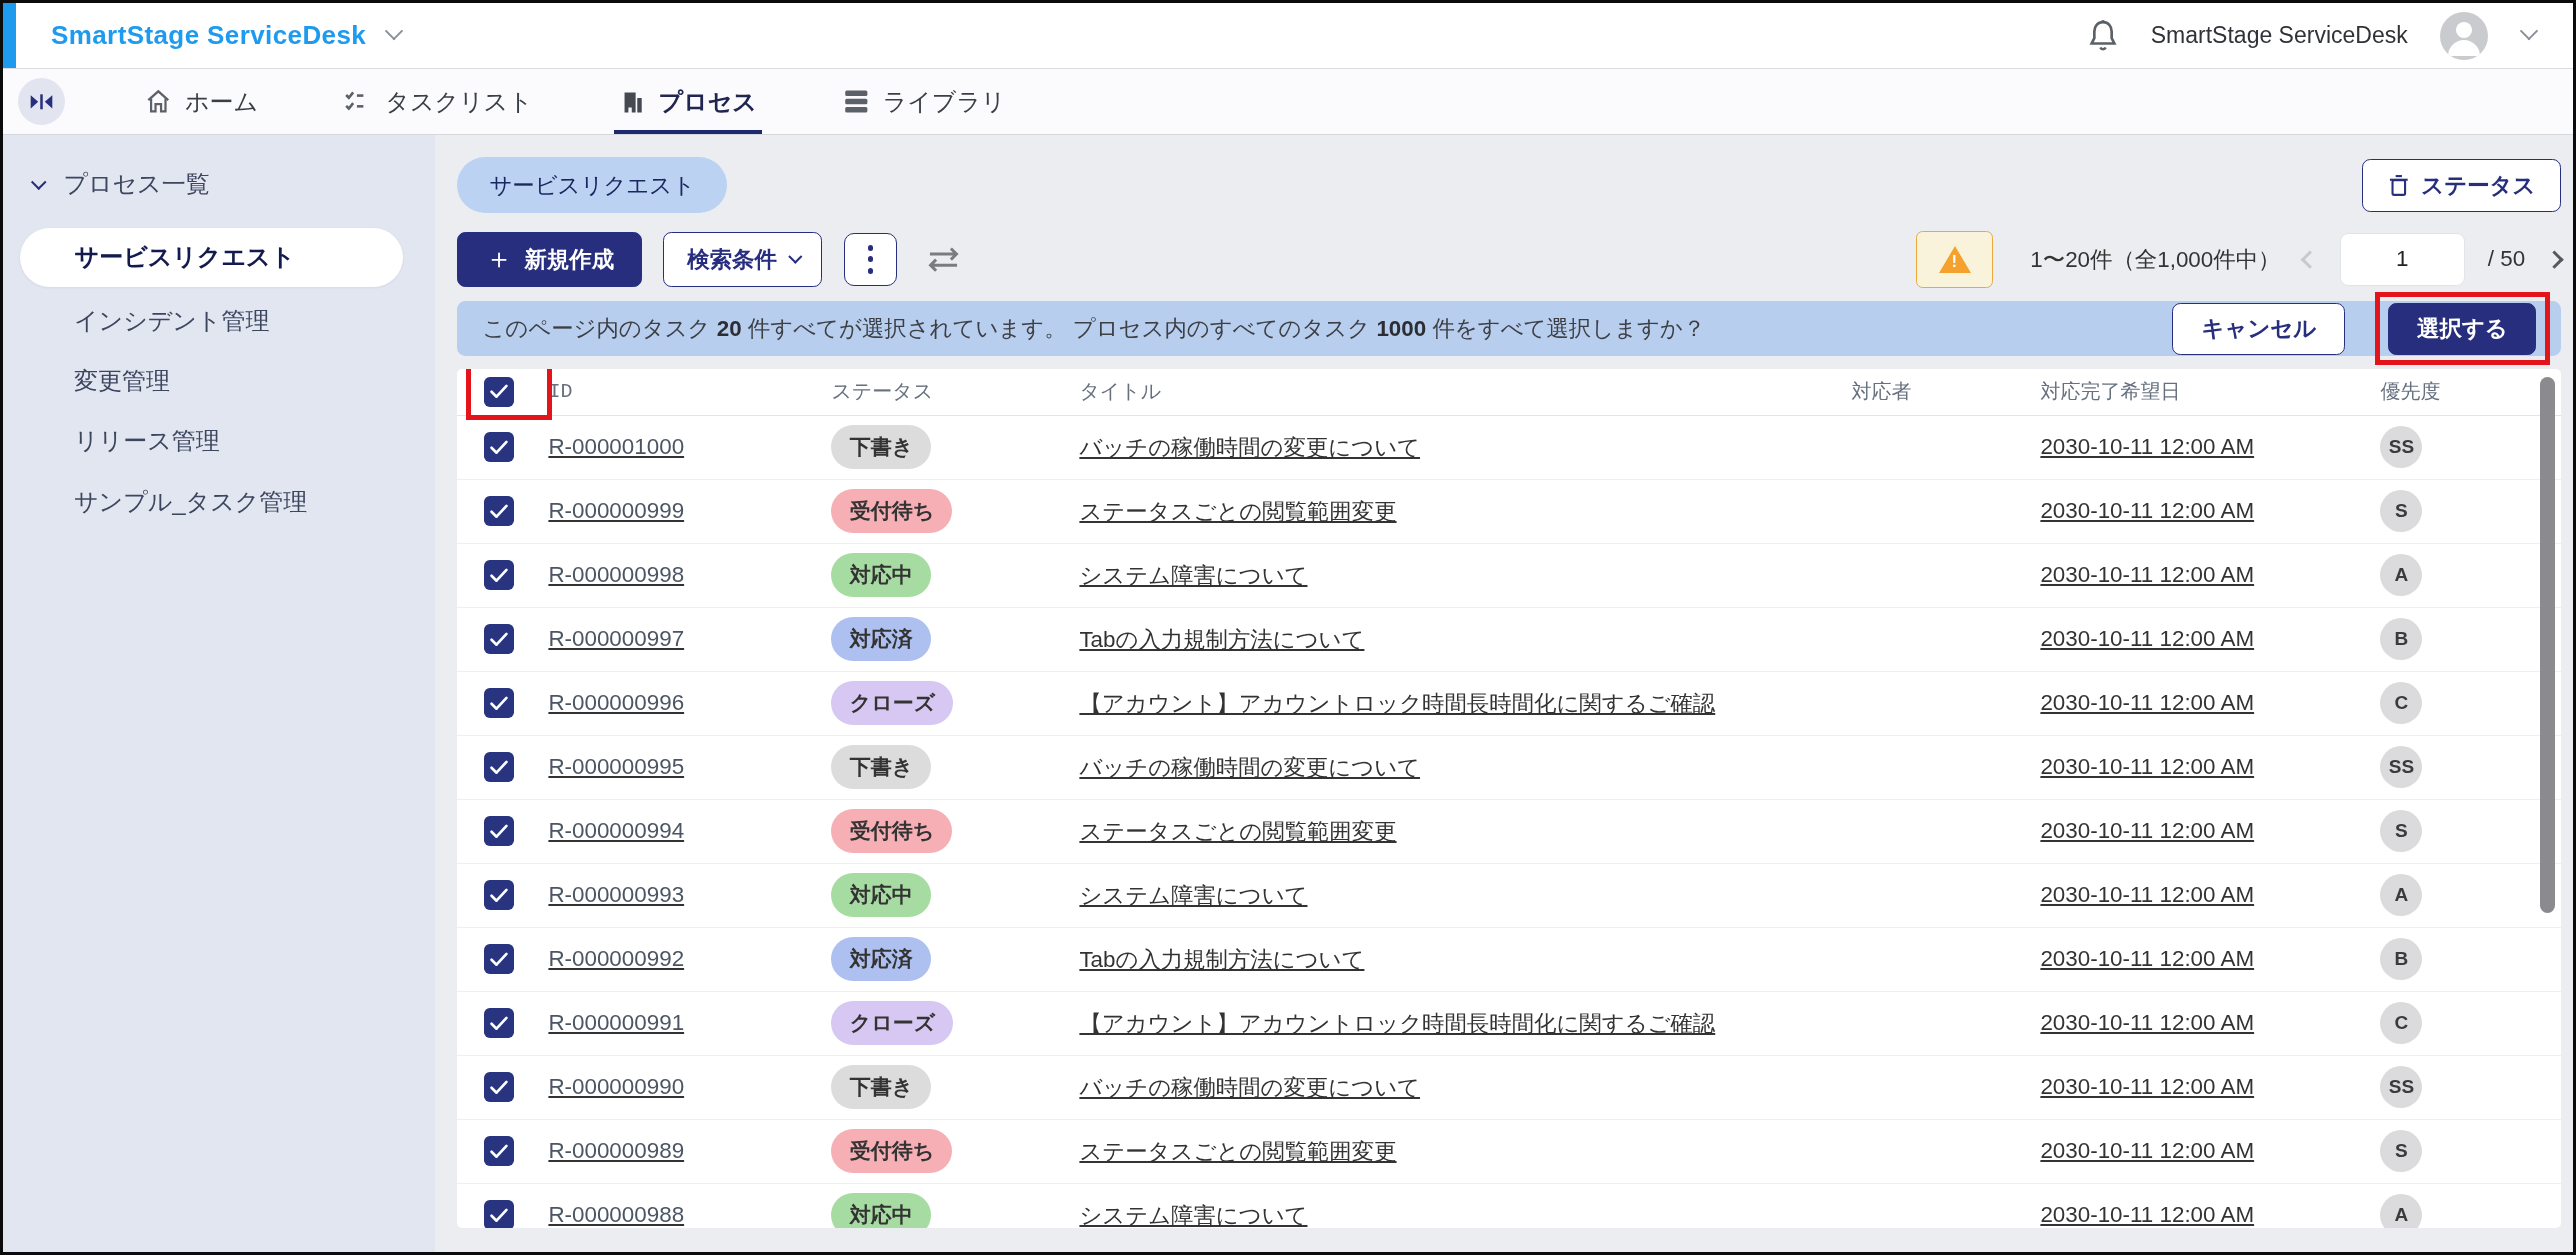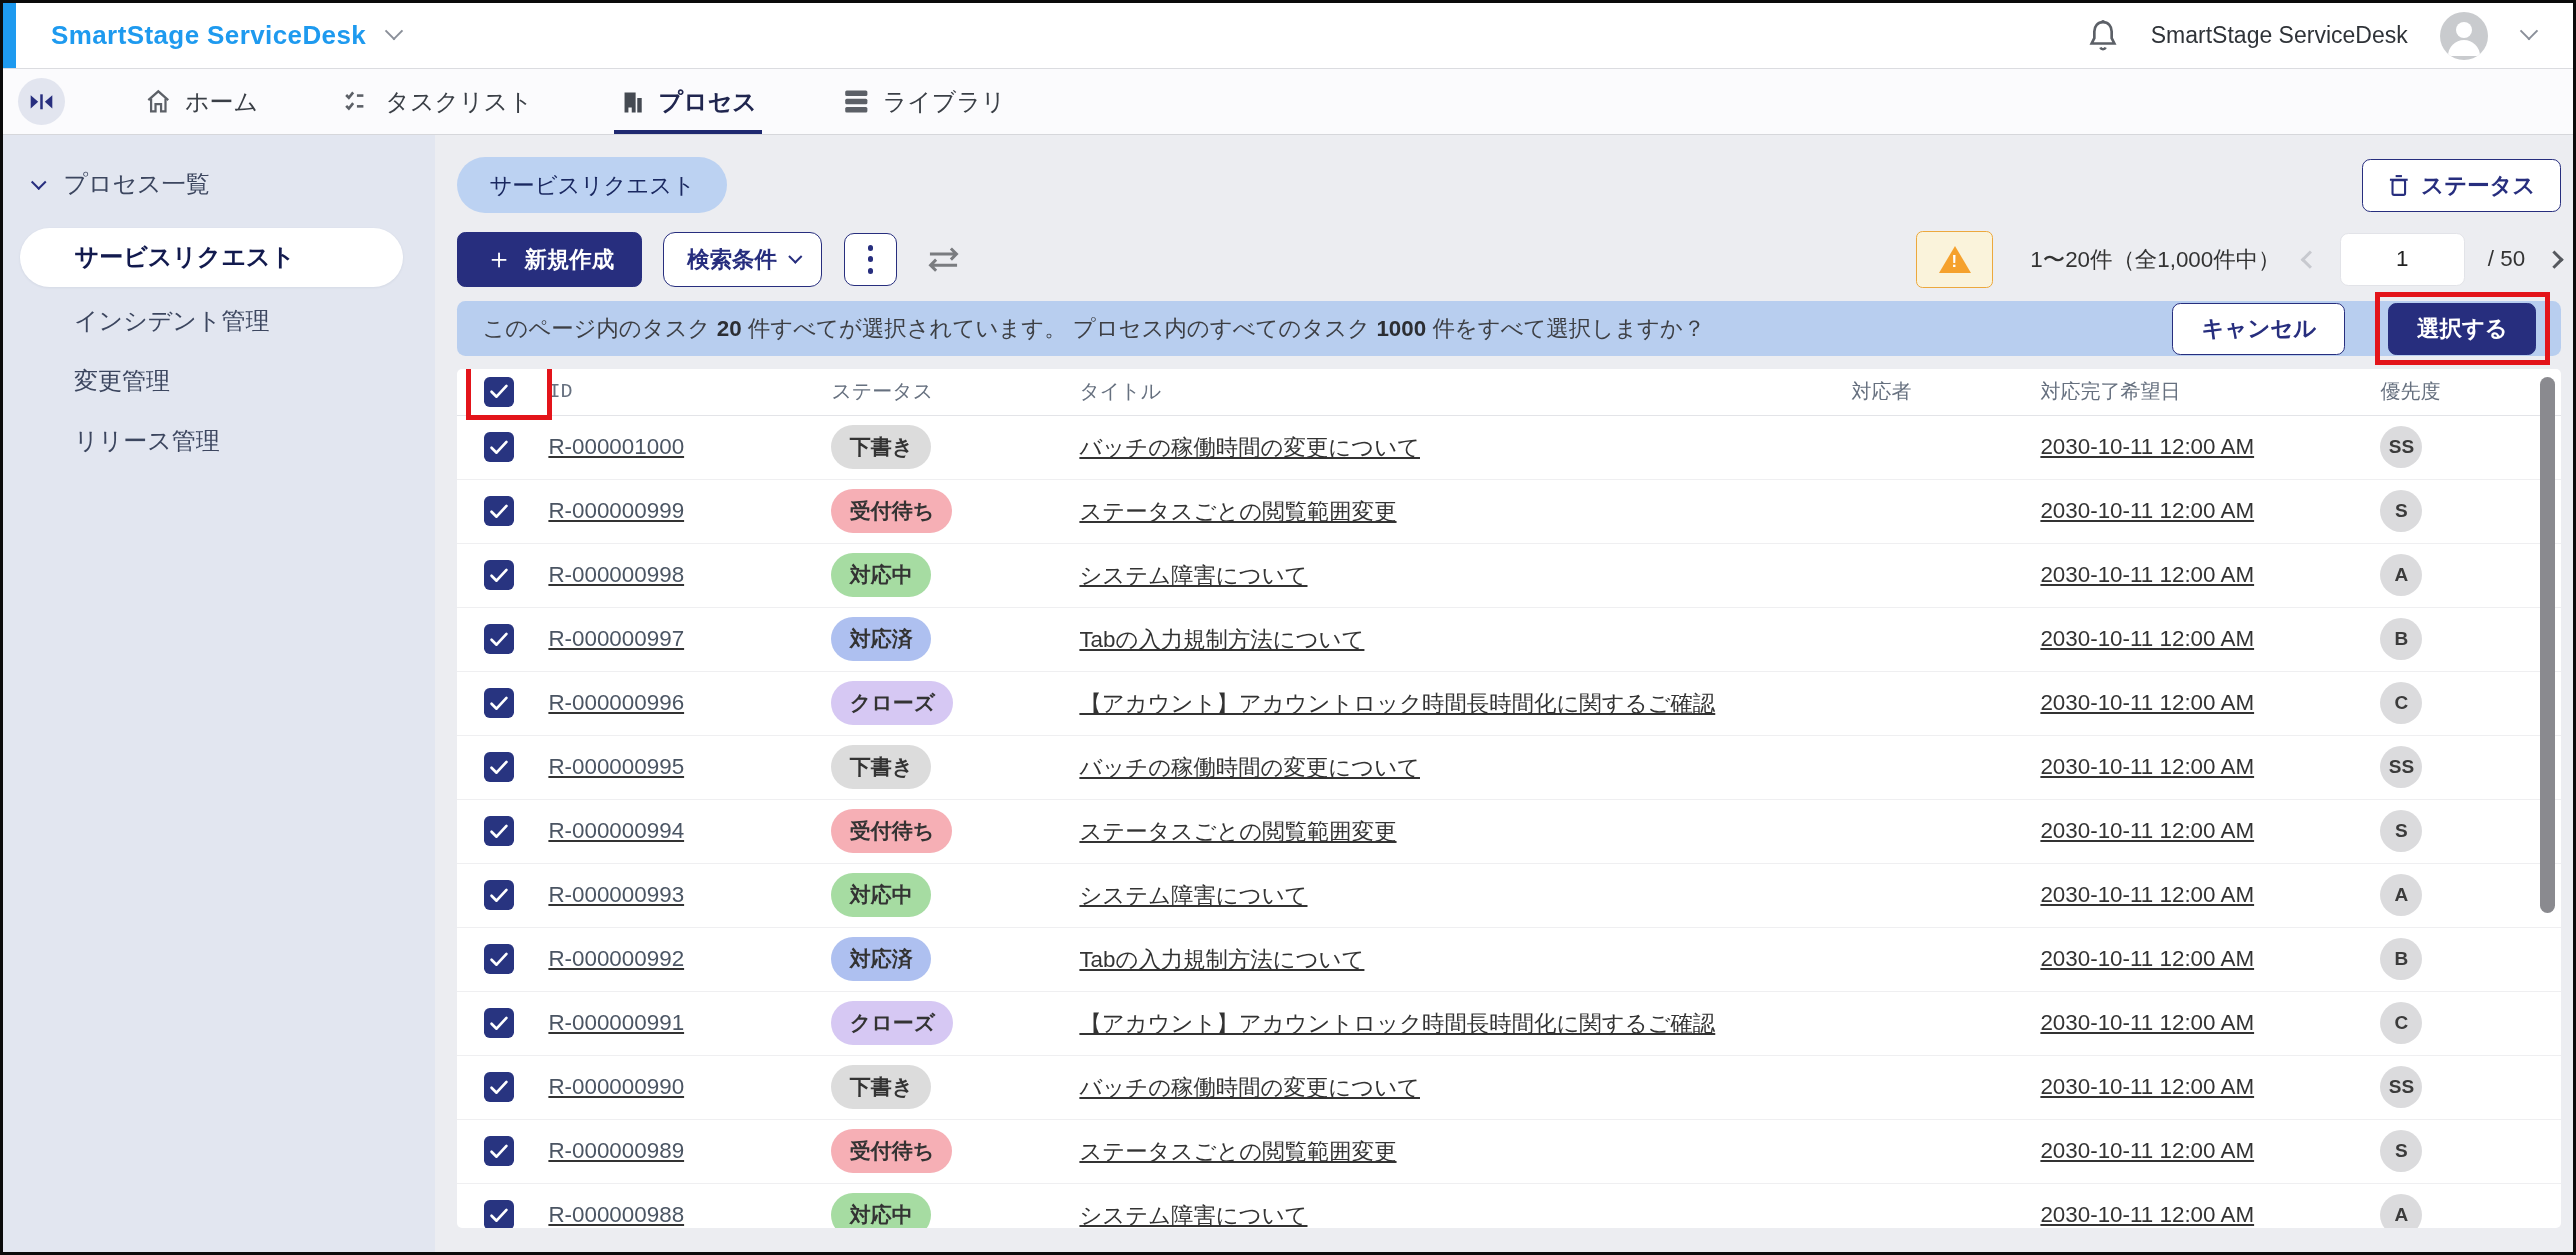--- a/index.html
+++ b/index.html
@@ -44,21 +44,21 @@
   .content { flex:1; padding:22.4px 11.6px 0 22.4px; position:relative; }
   
   .badge-row { display:flex; align-items:center; }
   .process-badge { background:#BCD2F2; color:#1A2860; font-size:22.4px; border-radius:830px; padding:12.5px 32px; }
   .btn { display:inline-flex; align-items:center; justify-content:center; gap:11.6px; border-radius:8.3px; font-size:22.4px; font-weight:bold; cursor:pointer; border:1.7px solid #272E7E; background:#fff; color:#272E7E; }
   .btn.primary { background:#272E7E; color:#fff; border-color:#272E7E; }
   .delete-btn { margin-left:auto; height:53px; padding:0 25px; }
   
   .toolbar { display:flex; align-items:center; margin-top:17.5px; height:57px; }
   .new-btn { height:55px; padding:0 26.6px; }
-  .search-btn { height:55px; padding:9px 23px; margin-left:21.6px;border-radius:12px; }
+  .search-btn { height:55px; padding:9px 23px; margin-left:21.6px; }
   .search-btn .chev { width:10px; height:10px; transform:rotate(45deg) translateY(-3.3px); }
   .kebab-btn { width:53px; height:53px; margin-left:21.6px; border-radius:10px; }
   .dots { display:flex; flex-direction:column; gap:5.8px; }
   .dots i { width:5.8px; height:5.8px; border-radius:50%; background:#272E7E; }
   .swap-icon { margin-left:28px; color:#7A7C80; }
   .warn-banner {
     margin-left:auto; display:flex; align-items:center; gap:15px;
     background:#FAF3DB; border:1.7px solid #ECA83D; border-radius:6.6px;
     height:57px; padding:0 21.6px; font-size:21.6px; color:#454545; font-weight:600;
   }
@@ -180,20 +180,21 @@
 
   <div class="sidebar">
     <div class="sb-group">
       <span class="chev navy" style="width:10.8px;height:10.8px;"></span>
       <span>プロセス一覧</span>
     </div>
     <div class="sb-item selected">サービスリクエスト</div>
     <div class="sb-item">インシデント管理</div>
     <div class="sb-item">変更管理</div>
     <div class="sb-item">リリース管理</div>
+    <div class="sb-item">サンプル_タスク管理</div>
   </div>
 
   <div class="content">
 
     <div class="badge-row">
       <span class="process-badge">サービスリクエスト</span>
       <button class="btn delete-btn">
         <span>
           <svg width="21.6" height="23" viewBox="0 0 20 22" fill="none" stroke="#272E7E" stroke-width="2">
             <rect x="4" y="6" width="12" height="14" rx="1.5"></rect>

